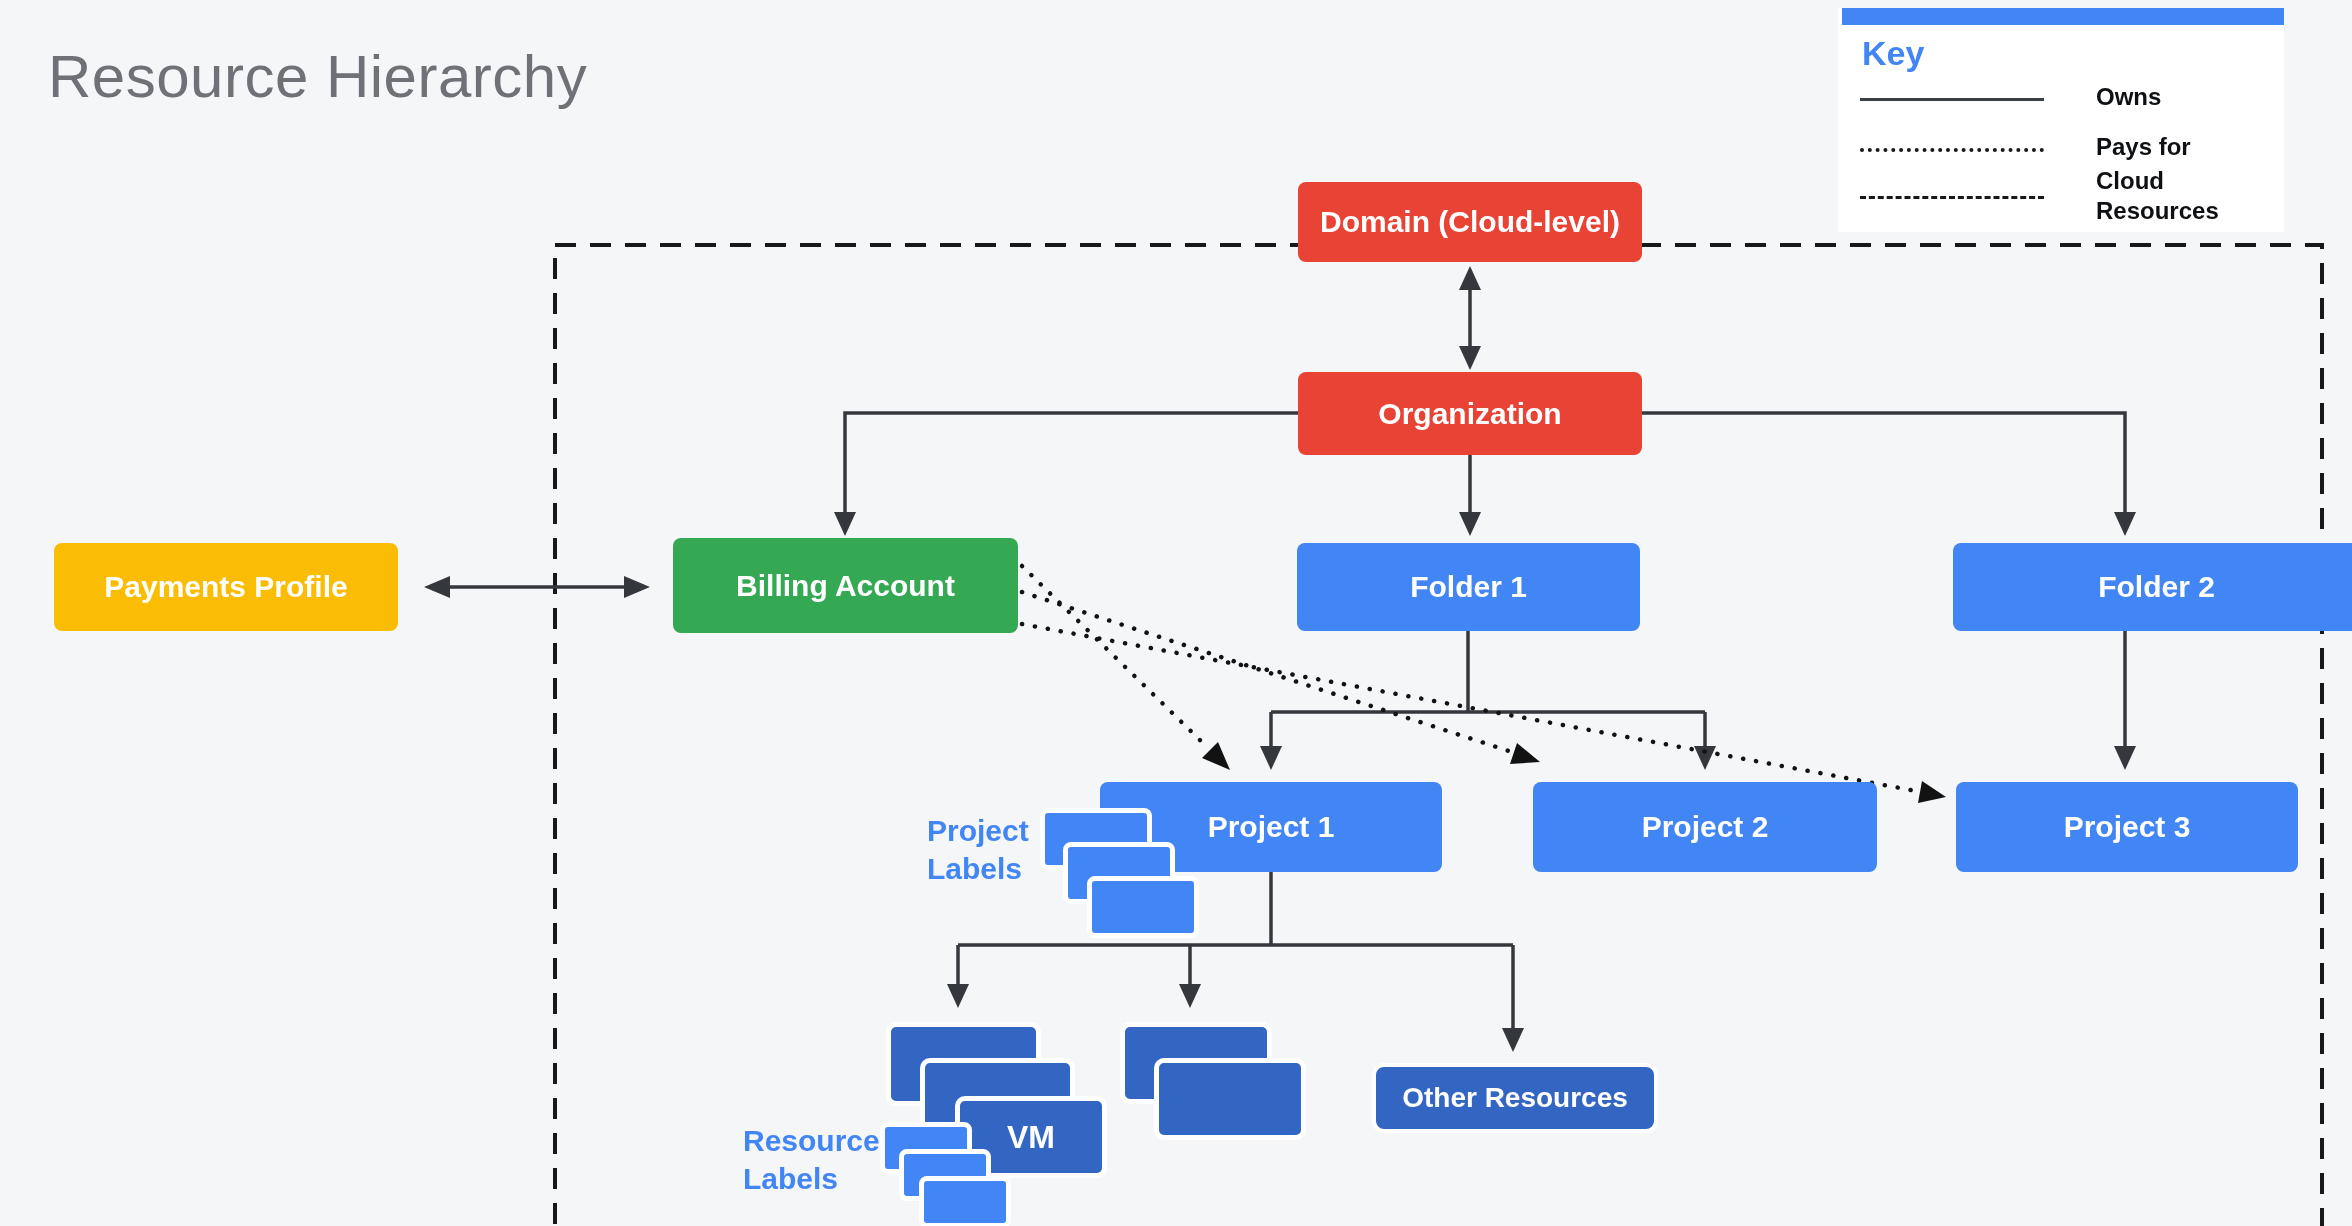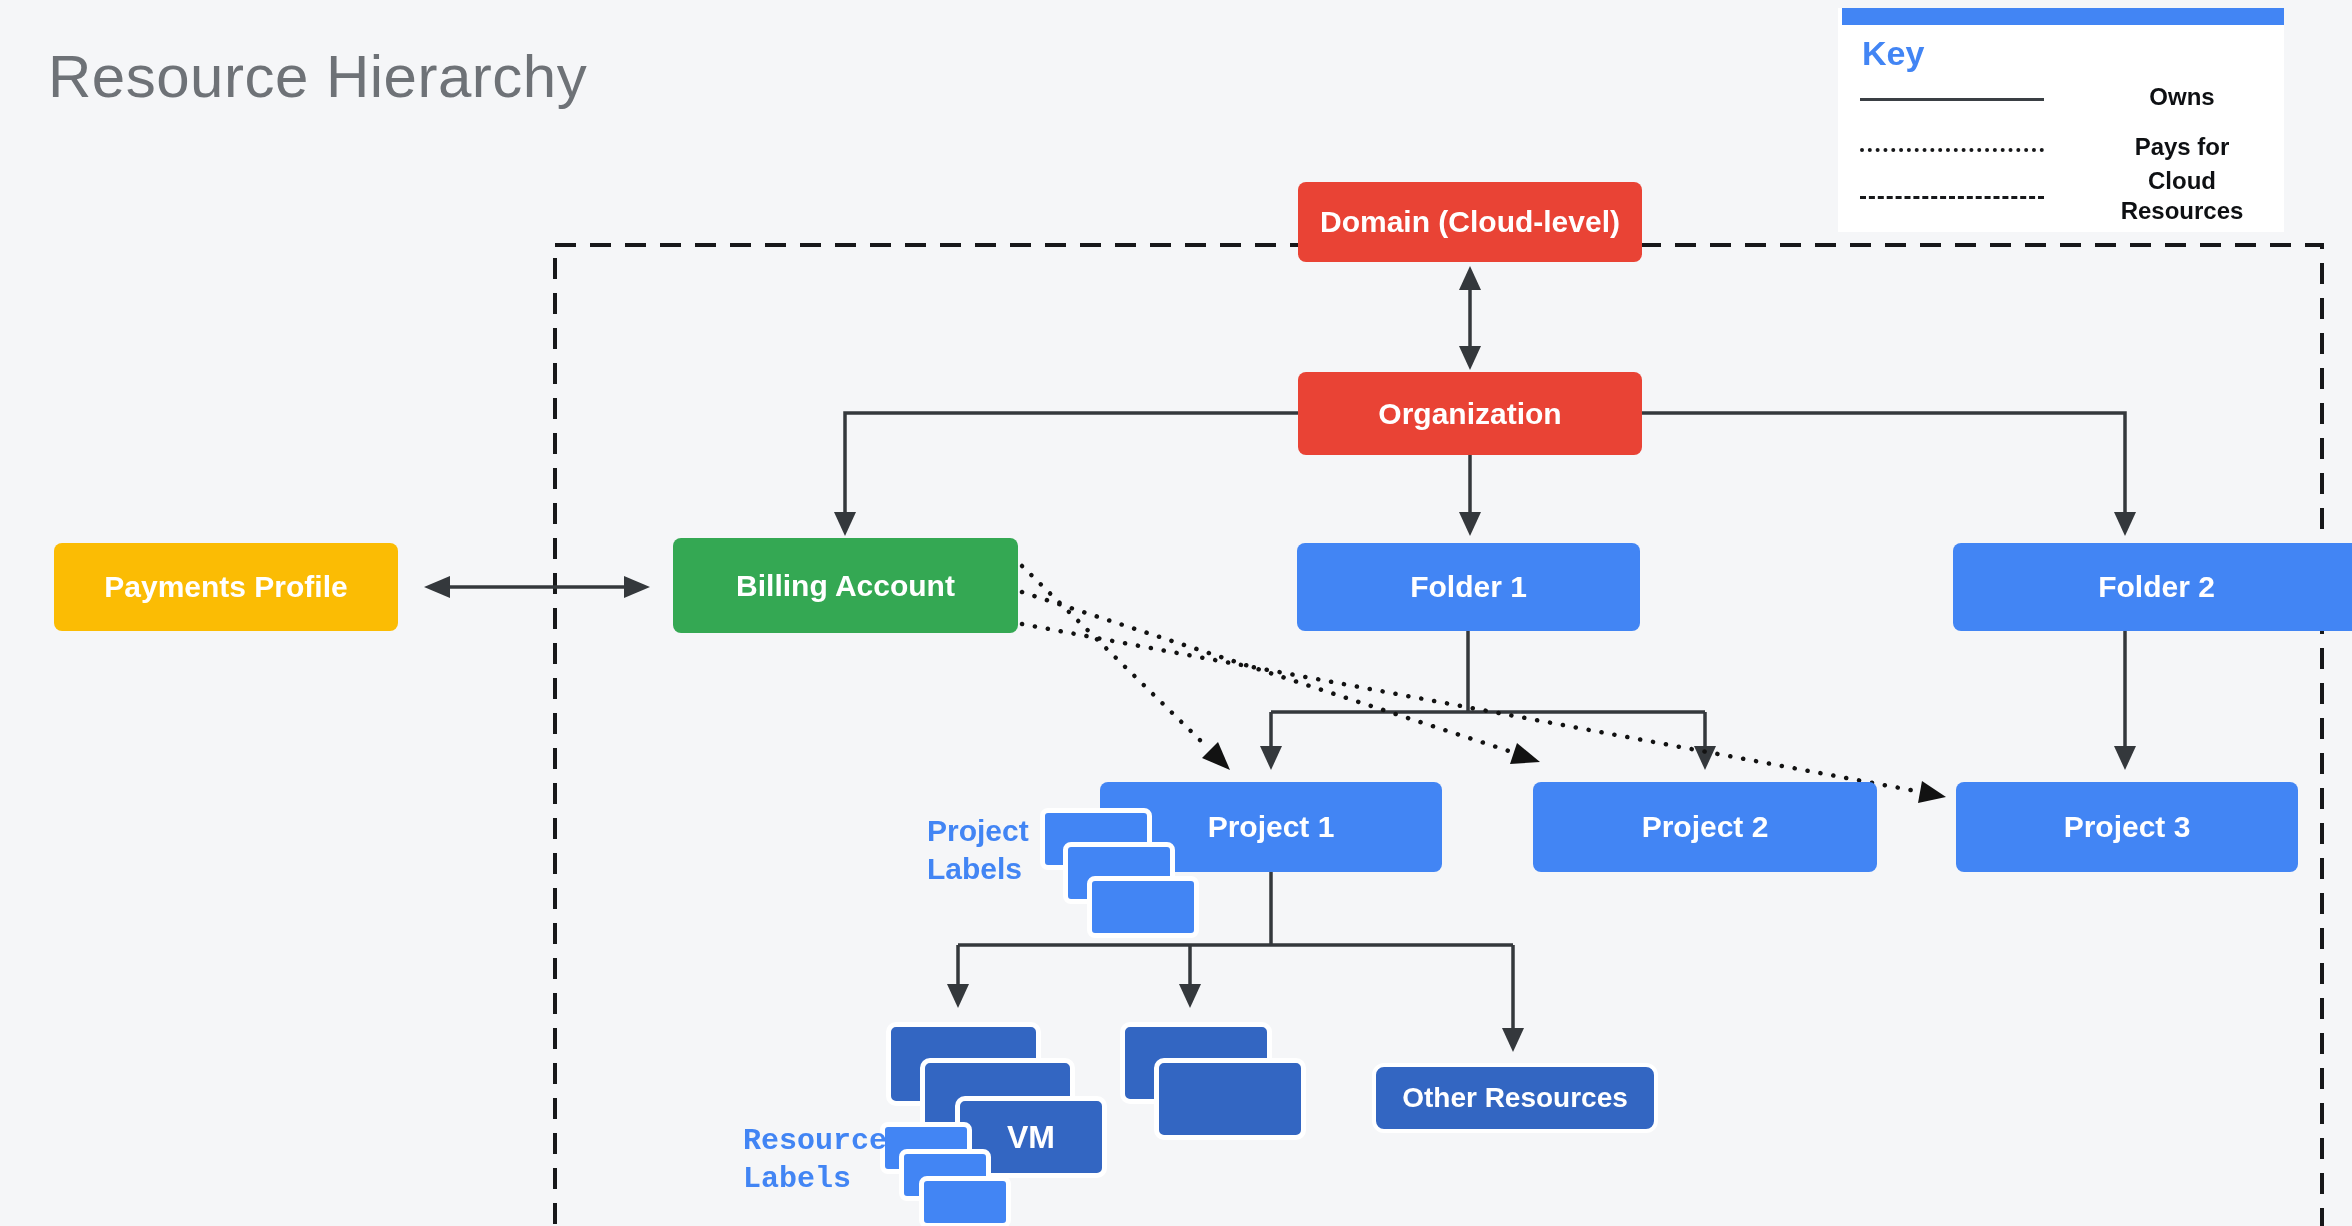--- a/index.html
+++ b/index.html
@@ -18,21 +18,21 @@
   .yellow{background:var(--yellow);}
   .blue{background:var(--blue);}
   .darkblue{background:var(--dark_blue);}
   .whiteborder{border:4px solid #fff;border-radius:12px;}
   .stackrect{position:absolute;background:var(--dark_blue);border:5px solid #fff;border-radius:10px;}
   .labelrect{position:absolute;background:var(--blue);border:5px solid #fff;border-radius:8px;}
   .frontbox{position:absolute;background:var(--dark_blue);border:5px solid #fff;border-radius:10px;
             display:flex;align-items:center;justify-content:center;color:#fff;font-weight:bold;font-size:32px;}
   .annot{position:absolute;color:var(--blue);font-weight:bold;font-size:30px;line-height:38px;}
   .title{position:absolute;left:48px;top:42px;font-size:60px;color:var(--title_gray);letter-spacing:0.5px;text-align:center;}
-  .keypanel{position:absolute;left:1838px;top:8px;width:446px;height:224px;background:#fff;text-align:center;}
+  .keypanel{position:absolute;left:1838px;top:8px;width:446px;height:224px;background:#fff;}
   .keybar{position:absolute;left:4px;top:0;right:0;height:17px;background:var(--blue);}
   .keytitle{position:absolute;left:24px;top:26px;font-size:34px;font-weight:bold;color:var(--blue);}
   .keyline{position:absolute;left:22px;width:184px;height:0;}
   .keyline.solid{border-top:3px solid #3A3F44;top:90px;}
   .keyline.dotted{border-top:4px dotted #17181A;top:140px;}
   .keyline.dashed{border-top:3px dashed #17181A;top:188px;}
   .keylabel{position:absolute;left:258px;font-size:24px;font-weight:bold;color:#0E1013;line-height:30px;width:172px;}
   .keylabel.r1{top:74px;}
   .keylabel.r2{top:124px;}
   .keylabel.r3{top:158px;}
@@ -115,20 +115,20 @@
   <div class="labelrect" style="left:1087px;top:876px;width:102px;height:52px;"></div>
   <div class="annot" style="left:927px;top:812px;width:132px;">Project Labels</div>
 
   <div class="stackrect" style="left:886px;top:1022px;width:145px;height:74px;"></div>
   <div class="stackrect" style="left:920px;top:1058px;width:145px;height:74px;"></div>
   <div class="frontbox" style="left:955px;top:1096px;width:142px;height:72px;">VM</div>
 
   <div class="labelrect" style="left:880px;top:1122px;width:82px;height:42px;"></div>
   <div class="labelrect" style="left:899px;top:1149px;width:82px;height:42px;"></div>
   <div class="labelrect" style="left:919px;top:1176px;width:82px;height:42px;"></div>
-  <div class="annot" style="left:743px;top:1122px;width:145px;font-family:Liberation Mono, monospace;">Resource Labels</div>
+  <div class="annot" style="left:743px;top:1122px;width:145px;">Resource Labels</div>
 
   <div class="stackrect" style="left:1120px;top:1022px;width:142px;height:72px;"></div>
   <div class="stackrect" style="left:1154px;top:1058px;width:142px;height:72px;"></div>
 
   <div class="node darkblue whiteborder" style="left:1372px;top:1063px;width:278px;height:62px;font-size:28px;border-radius:12px;">Other Resources</div>
 
 </div>
 
 </body></html>

